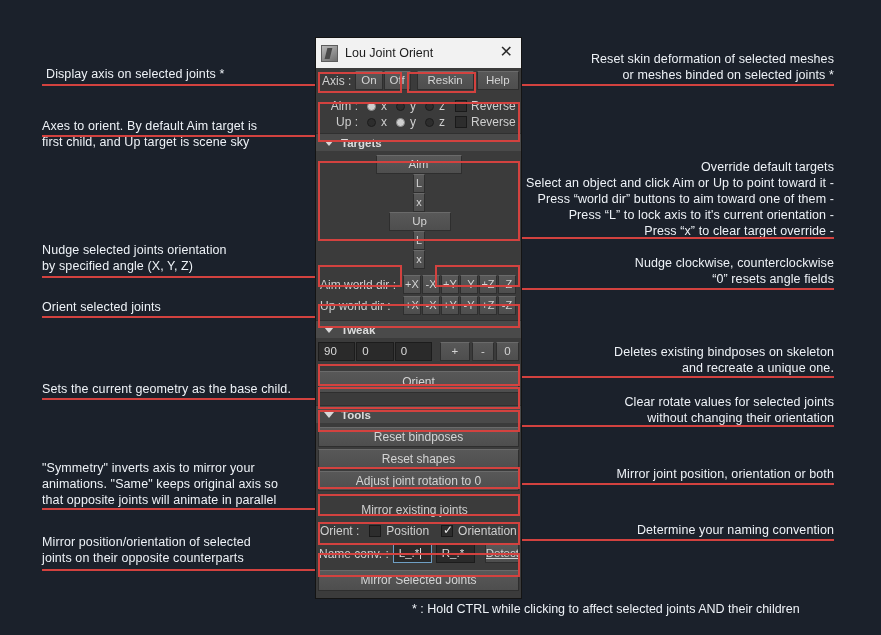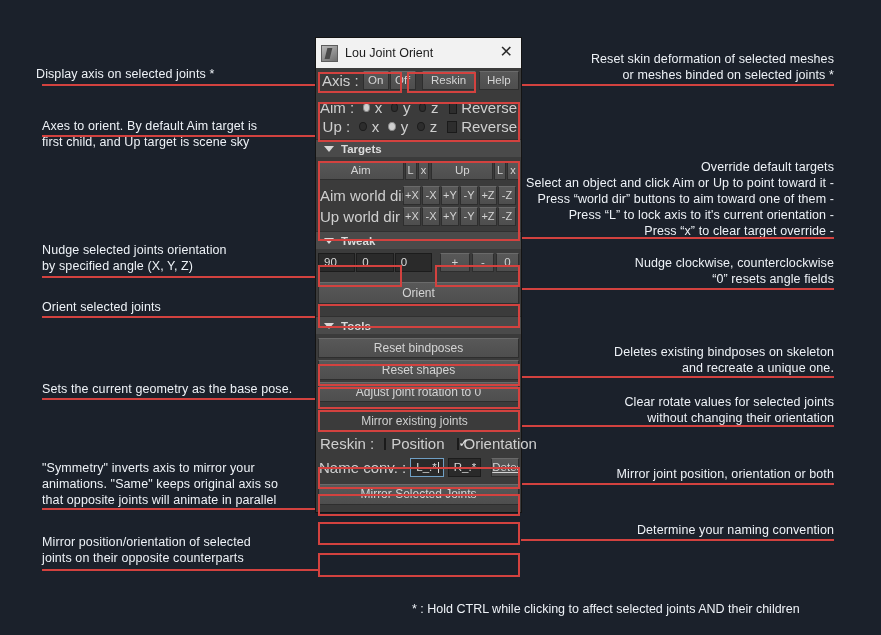--- a/index.html
+++ b/index.html
@@ -80,21 +80,21 @@
     font-size:11.5px;
     height:19px;
     line-height:17px;
     text-align:center;
     box-sizing:border-box;
     white-space:nowrap;
     overflow:hidden;
   }
   .btn.sm{font-size:11px;}
   .lbl{
-    color:#cfcfcf;font-size:15px;
+    color:#cfcfcf;font-size:12px;
     white-space:nowrap;
   }
   .sect{
     background:#4a4a4a;
     height:18px;
     display:flex;align-items:center;
     padding-left:8px;
     color:#dcdcdc;font-size:11.5px;font-weight:bold;
     box-sizing:border-box;
     border-top:1px solid #303030;
@@ -155,35 +155,35 @@
   }
   .footnote{
     position:absolute;
     font-size:12.5px;color:#eef2f7;
     white-space:pre;
   }
 </style>
 </head>
 <body>
 
-<div class="ann" style="left:36px;top:66px;">Display axis on selected joints *</div>
+<div class="ann" style="left:46px;top:66px;">Display axis on selected joints *</div>
 <div class="rule" style="left:42px;top:84px;width:277px;"></div>
 
 <div class="ann" style="left:42px;top:100px;margin-top:18px;">Axes to orient. By default Aim target is
 first child, and Up target is scene sky</div>
 <div class="rule" style="left:42px;top:135px;width:277px;"></div>
 
 <div class="ann" style="left:42px;top:242px;">Nudge selected joints orientation
 by specified angle (X, Y, Z)</div>
 <div class="rule" style="left:42px;top:276px;width:277px;"></div>
 
 <div class="ann" style="left:42px;top:299px;">Orient selected joints</div>
 <div class="rule" style="left:42px;top:316px;width:277px;"></div>
 
-<div class="ann" style="left:42px;top:381px;">Sets the current geometry as the base pose.</div>
+<div class="ann" style="left:42px;top:381px;">Sets the current geometry as the base child.</div>
 <div class="rule" style="left:42px;top:398px;width:277px;"></div>
 
 <div class="ann" style="left:42px;top:460px;">"Symmetry" inverts axis to mirror your
 animations. "Same" keeps original axis so
 that opposite joints will animate in parallel</div>
 <div class="rule" style="left:42px;top:508px;width:277px;"></div>
 
 <div class="ann" style="left:42px;top:534px;">Mirror position/orientation of selected
 joints on their opposite counterparts</div>
 <div class="rule" style="left:42px;top:569px;width:277px;"></div>
@@ -261,21 +261,21 @@
       <span class="lbl" style="margin-left:5px;">z</span>
       <span class="chk" style="margin-left:10px;"></span>
       <span class="lbl" style="margin-left:4px;">Reverse</span>
     </div>
 
     <div class="sect">
       <span class="arrow"></span>
       <span>Targets</span>
     </div>
 
-    <div class="row" style="padding:4px 2px 2px 2px;">
+    <div class="row" style="padding:4px 2px 2px 2px;flex-direction:column;">
       <div class="btn" style="width:86px;">Aim</div>
       <div class="btn sm" style="width:12px;margin-left:1px;">L</div>
       <div class="btn sm" style="width:12px;margin-left:1px;">x</div>
       <div class="btn" style="width:62px;margin-left:2px;">Up</div>
       <div class="btn sm" style="width:12px;margin-left:1px;">L</div>
       <div class="btn sm" style="width:12px;margin-left:1px;">x</div>
     </div>
 
     <div class="row" style="padding:4px 3px 1px 4px;">
       <div class="lbl" style="width:82px;">Aim world dir :</div>
@@ -334,21 +334,21 @@
       <div class="btn" style="flex:1;height:20px;line-height:18px;font-size:12px;">Adjust joint rotation to 0</div>
     </div>
 
     <div class="sep" style="height:6px;"></div>
 
     <div class="row" style="padding:2px 8px 4px 0;justify-content:center;">
       <div class="lbl" style="font-size:12px;">Mirror existing joints</div>
     </div>
 
     <div class="row" style="padding:3px 4px 3px 4px;">
-      <span class="lbl">Reskin :</span>
+      <span class="lbl">Orient :</span>
       <span class="chk" style="margin-left:10px;"></span>
       <span class="lbl" style="margin-left:5px;">Position</span>
       <span class="chk on" style="margin-left:12px;"></span>
       <span class="lbl" style="margin-left:5px;">Orientation</span>
     </div>
 
 
     <div class="row" style="padding:3px 2px 3px 3px;">
       <span class="lbl">Name conv. :</span>
       <span class="fld focus" style="width:42px;margin-left:4px;"><span>L_.*</span><span class="caret"></span></span>

